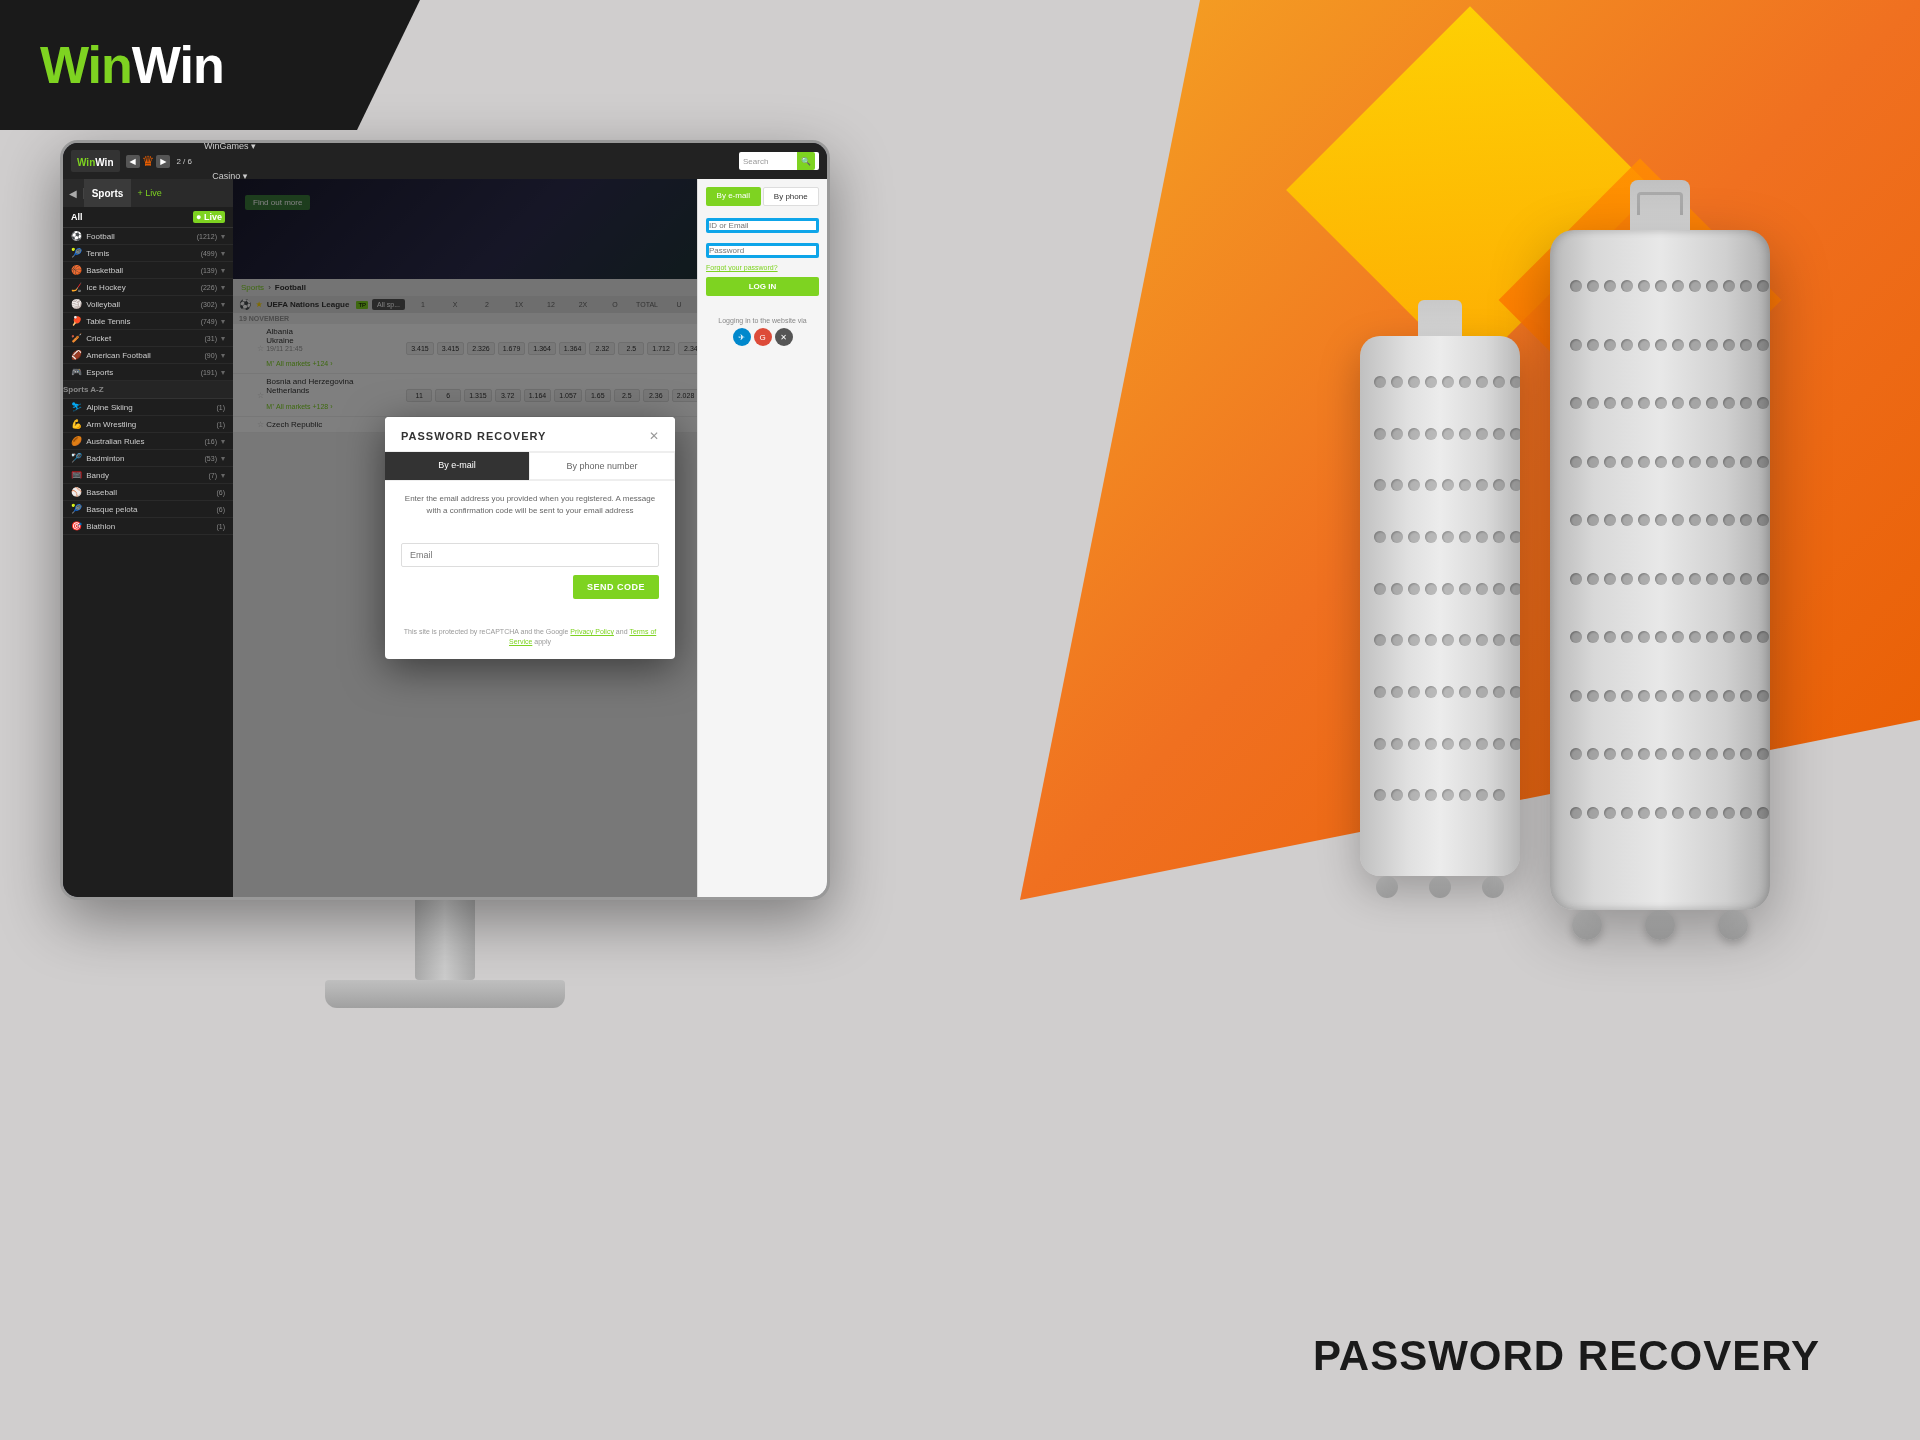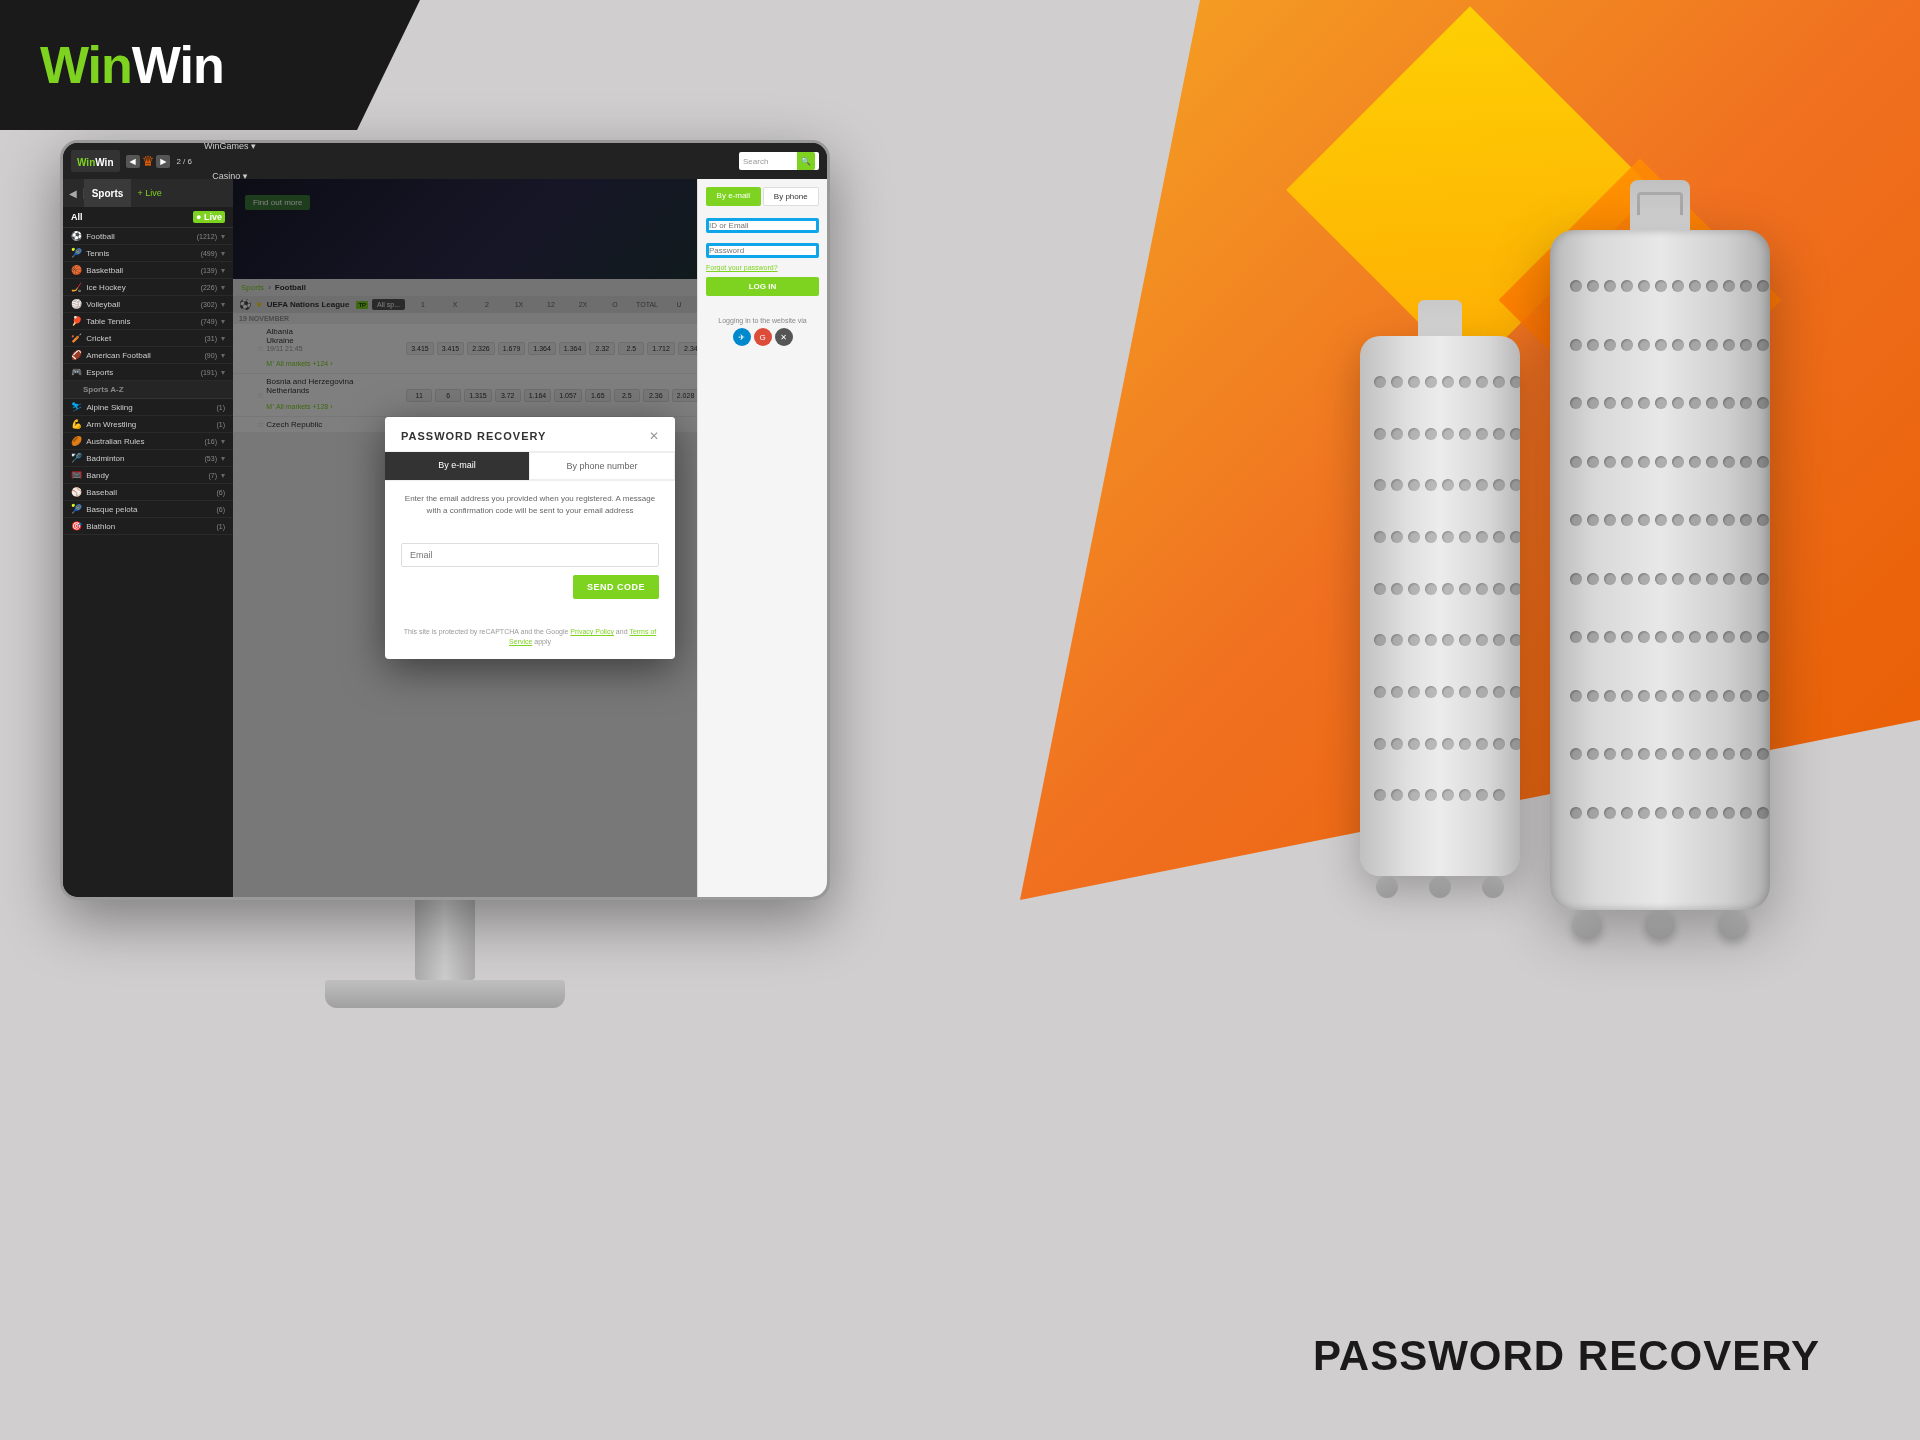--- a/index.html
+++ b/index.html
@@ -215,21 +215,21 @@
       align-items: center;
       padding: 3px 8px;
       border-bottom: 1px solid #2a2a2a;
       gap: 4px;
     }
     .sidebar-item-name { color: #ccc; font-size: 8px; flex: 1; }
     .sidebar-item-count { color: #888; font-size: 7px; }
     .sidebar-item-arrow { color: #666; font-size: 8px; }
 
     .sidebar-az-header {
-      padding: 4px 20px;
+      padding: 4px 0;
       color: #888;
       font-size: 8px;
       font-weight: bold;
       background: #252525;
       border-bottom: 1px solid #333;
     }
 
     .main-content {
       flex: 1;
       background: #f0f0f0;

